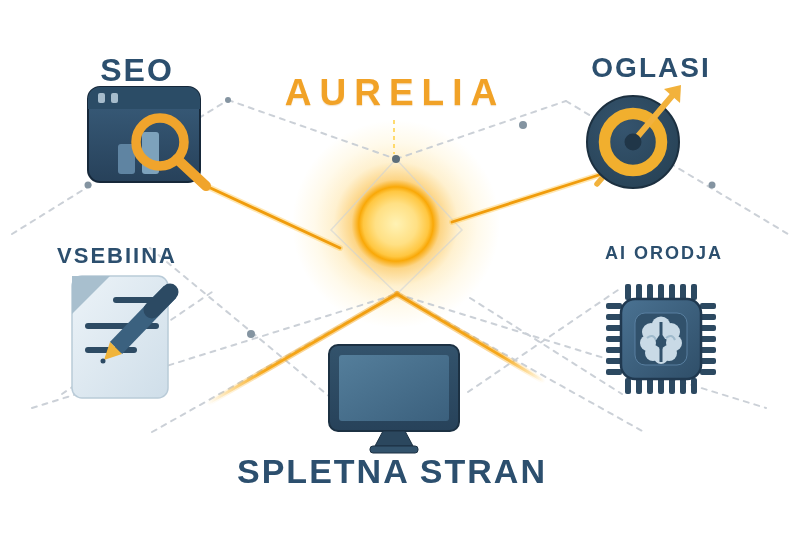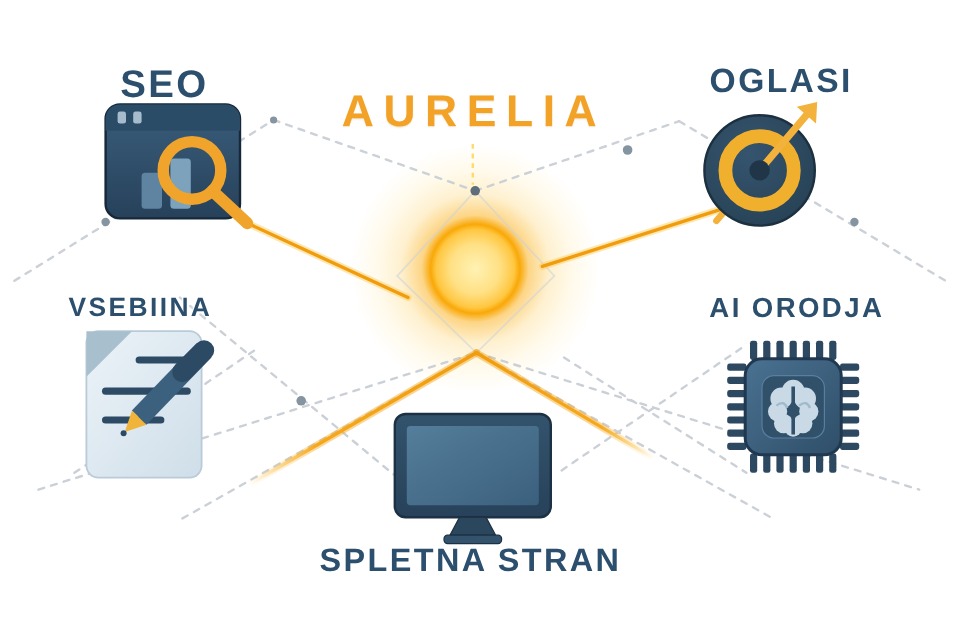--- a/index.html
+++ b/index.html
@@ -161,21 +161,21 @@
       <line x1="58" y1="30" x2="102" y2="30"></line>
       <line x1="30" y1="56" x2="98" y2="56"></line>
       <line x1="30" y1="80" x2="76" y2="80"></line>
     </g>
     <line x1="58" y1="78" x2="112" y2="22" stroke="#3B617F" stroke-width="17" stroke-linecap="butt"></line>
     <line x1="94" y1="40" x2="112" y2="22" stroke="#2C4A63" stroke-width="17" stroke-linecap="round"></line>
     <polygon points="52,72 64,84 46,90" fill="var(--pen_yellow,#F0B43A)"></polygon>
     <circle cx="45" cy="91" r="2.5" fill="#2C4A63"></circle>
   </svg>
 
-  <div class="node-label" style="left:664px;top:241px;font-size:23px">AI ORODJA</div>
+  <div class="node-label" style="left:664px;top:241px;font-size:18px">AI ORODJA</div>
   <svg class="abs" style="left:602px;top:278px" width="118" height="118" viewBox="0 0 118 118">
     <defs>
       <linearGradient id="chipGrad" x1="0" y1="0" x2="1" y2="1">
         <stop offset="0" stop-color="#4A7292"></stop>
           <stop offset="1" stop-color="#2F4E68"></stop>
       </linearGradient>
     </defs>
     <g fill="#2C4961">
       <rect x="23" y="4" width="6" height="16" rx="2"></rect>
         <rect x="34" y="4" width="6" height="16" rx="2"></rect>
@@ -232,15 +232,15 @@
       <linearGradient id="scrGrad" x1="0" y1="0" x2="1" y2="1">
         <stop offset="0" stop-color="#547E9B"></stop>
           <stop offset="1" stop-color="#3B607D"></stop>
       </linearGradient>
     </defs>
     <rect x="3" y="3" width="130" height="86" rx="9" fill="url(#monGrad)" stroke="#1C3143" stroke-width="2"></rect>
     <rect x="13" y="13" width="110" height="66" rx="3" fill="url(#scrGrad)"></rect>
     <polygon points="57,89 79,89 87,104 49,104" fill="#2B475E" stroke="#1C3143" stroke-width="1"></polygon>
     <rect x="44" y="104" width="48" height="7" rx="3" fill="#33536C" stroke="#1C3143" stroke-width="1"></rect>
   </svg>
-  <div class="node-label" style="left:392px;top:450px;font-size:27px">SPLETNA STRAN</div>
+  <div class="node-label" style="left:392px;top:450px;font-size:34px">SPLETNA STRAN</div>
 
 </div>
 
 </body></html>

